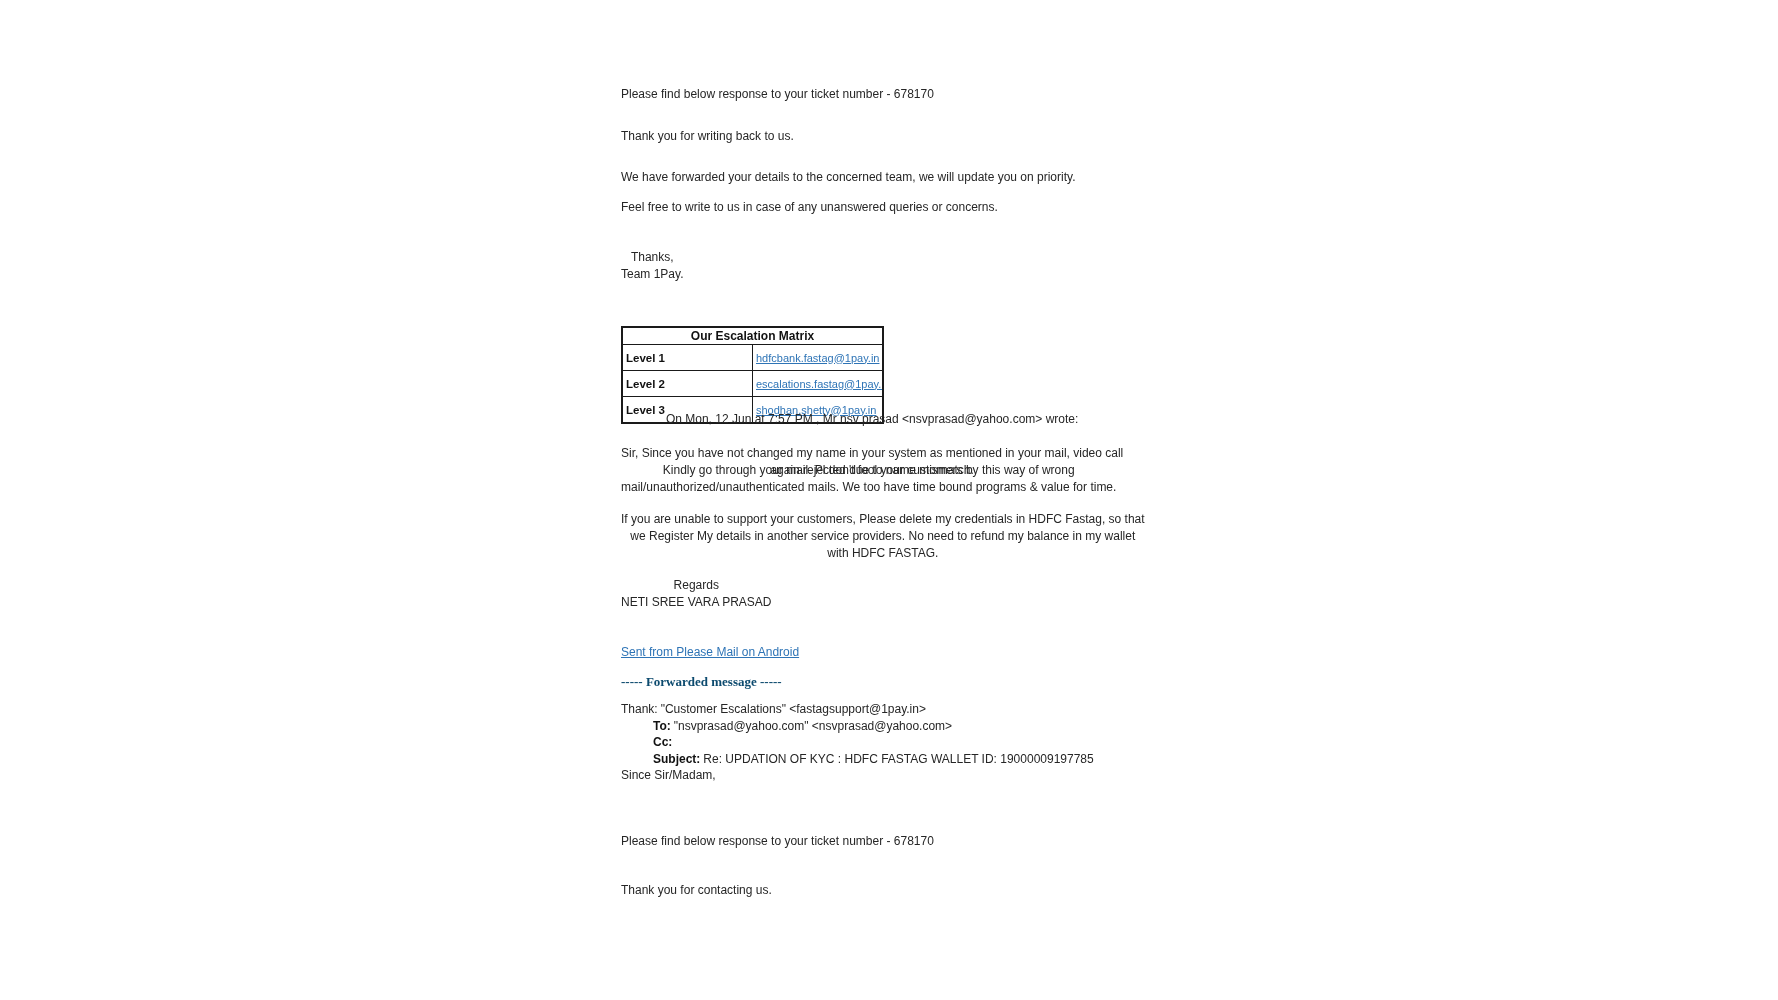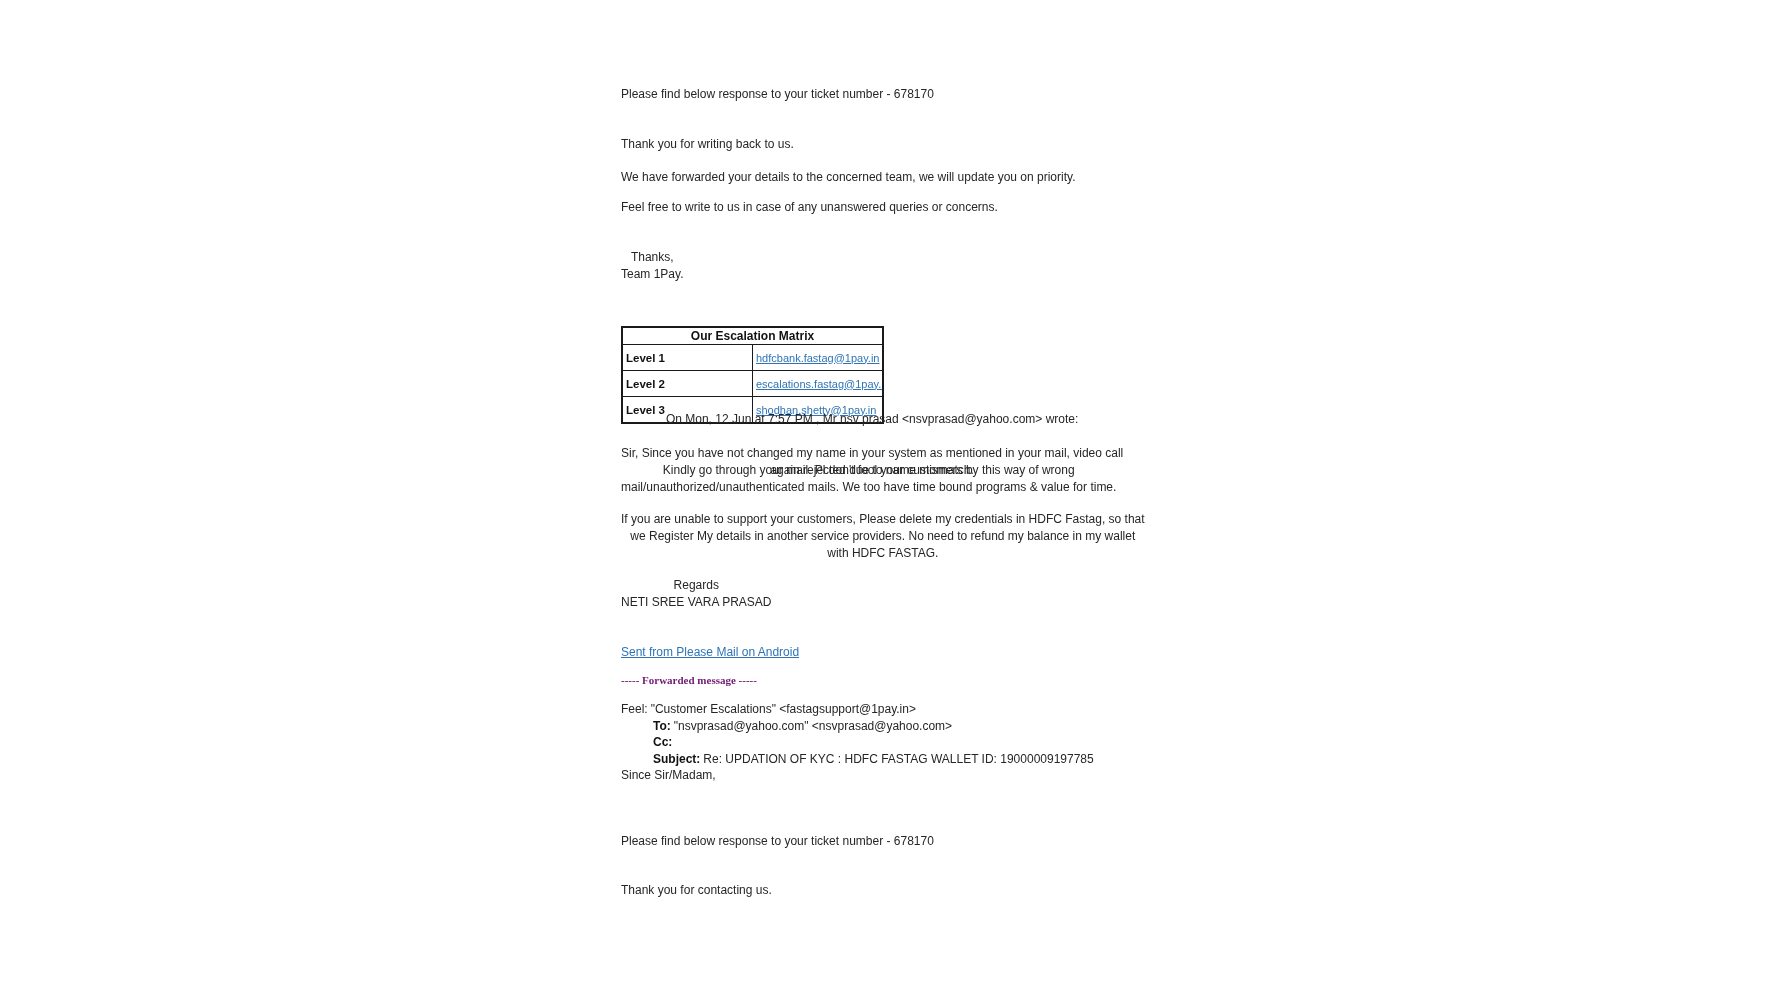--- a/index.html
+++ b/index.html
@@ -63,39 +63,39 @@
     color: #111111;
   }
   table.matrix td.eml a {
     font-size: 11px;
   }
   .fwd-divider {
     position: absolute;
     left: 621px;
     font-family: "Liberation Serif", serif;
     font-weight: bold;
-    font-size: 11px;
-    color: #701a75;
+    font-size: 13px;
+    color: #0c4a6e;
   }
   .hdr-block {
     position: absolute;
     left: 621px;
     font-size: 12px;
     line-height: 16.5px;
   }
   .flabel { margin-right: 3px; }
   .b { font-weight: bold; color: #111111; margin-left: 32px; }
 </style>
 </head>
 <body>
 
 <div>
 
   <div class="para" style="top:86px">Please find below response to your ticket number - 678170</div>
-  <div class="para" style="top:136px">Thank you for writing back to us.</div>
+  <div class="para" style="top:128px">Thank you for writing back to us.</div>
   <div class="para" style="top:169px">We have forwarded your details to the concerned team, we will update you on priority.</div>
   <div class="para" style="top:199px">Feel free to write to us in case of any unanswered queries or concerns.</div>
   <div class="para" style="top:249px">Thanks,
 Team 1Pay.</div>
 
   <table class="matrix">
     <thead>
       <tr>
         <th colspan="2">Our Escalation Matrix</th>
       </tr>
@@ -130,21 +130,21 @@
 NETI SREE VARA PRASAD</div>
 
   <div class="para" style="top:627px">
     <a class="lnk" href="#">Sent from Please Mail on Android</a>
   </div>
 
   <div class="fwd-divider" style="top:674px">----- Forwarded message -----</div>
 
   <div class="hdr-block" style="top:701px">
     <div>
-      <span class="flabel">Feel:</span><span>"Customer Escalations" &lt;fastagsupport@1pay.in&gt;</span>
+      <span class="flabel">Thank:</span><span>"Customer Escalations" &lt;fastagsupport@1pay.in&gt;</span>
     </div>
     <div>
       <span class="flabel b">To:</span><span>"nsvprasad@yahoo.com" &lt;nsvprasad@yahoo.com&gt;</span>
     </div>
     <div>
       <span class="flabel b">Cc:</span><span></span>
     </div>
     <div>
       <span class="flabel b">Subject:</span><span>Re: UPDATION OF KYC : HDFC FASTAG WALLET ID: 19000009197785</span>
     </div>

